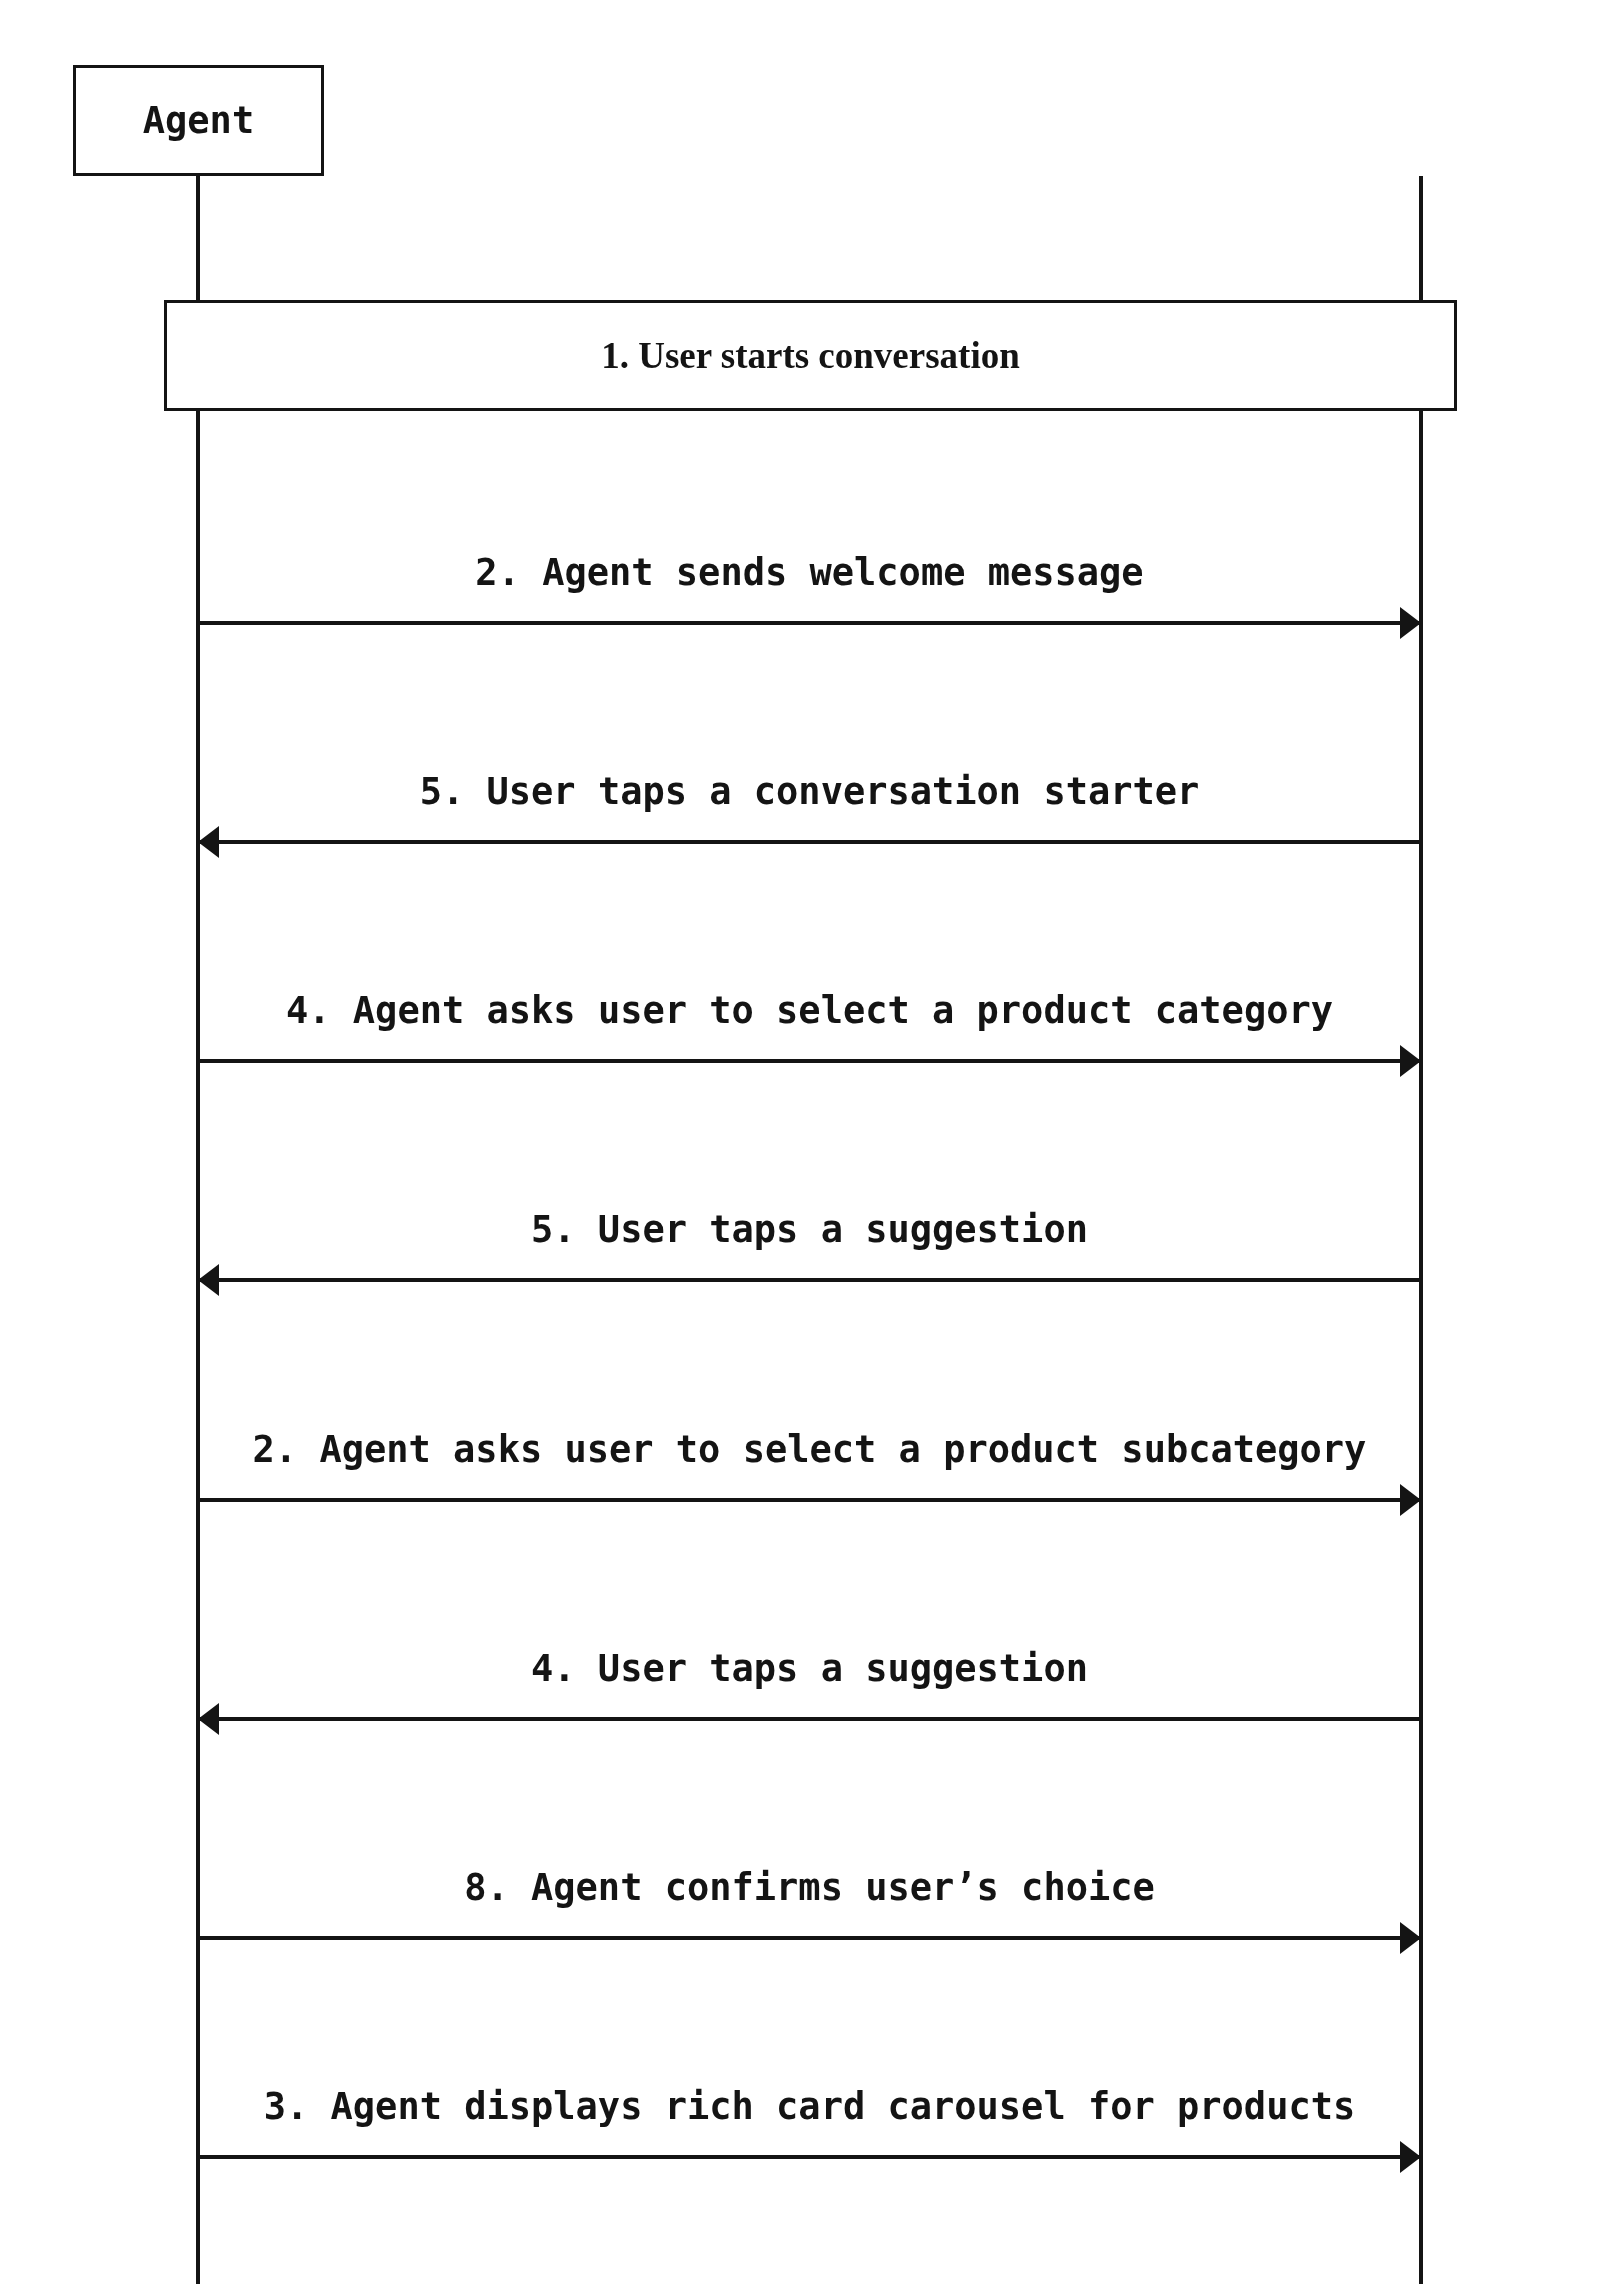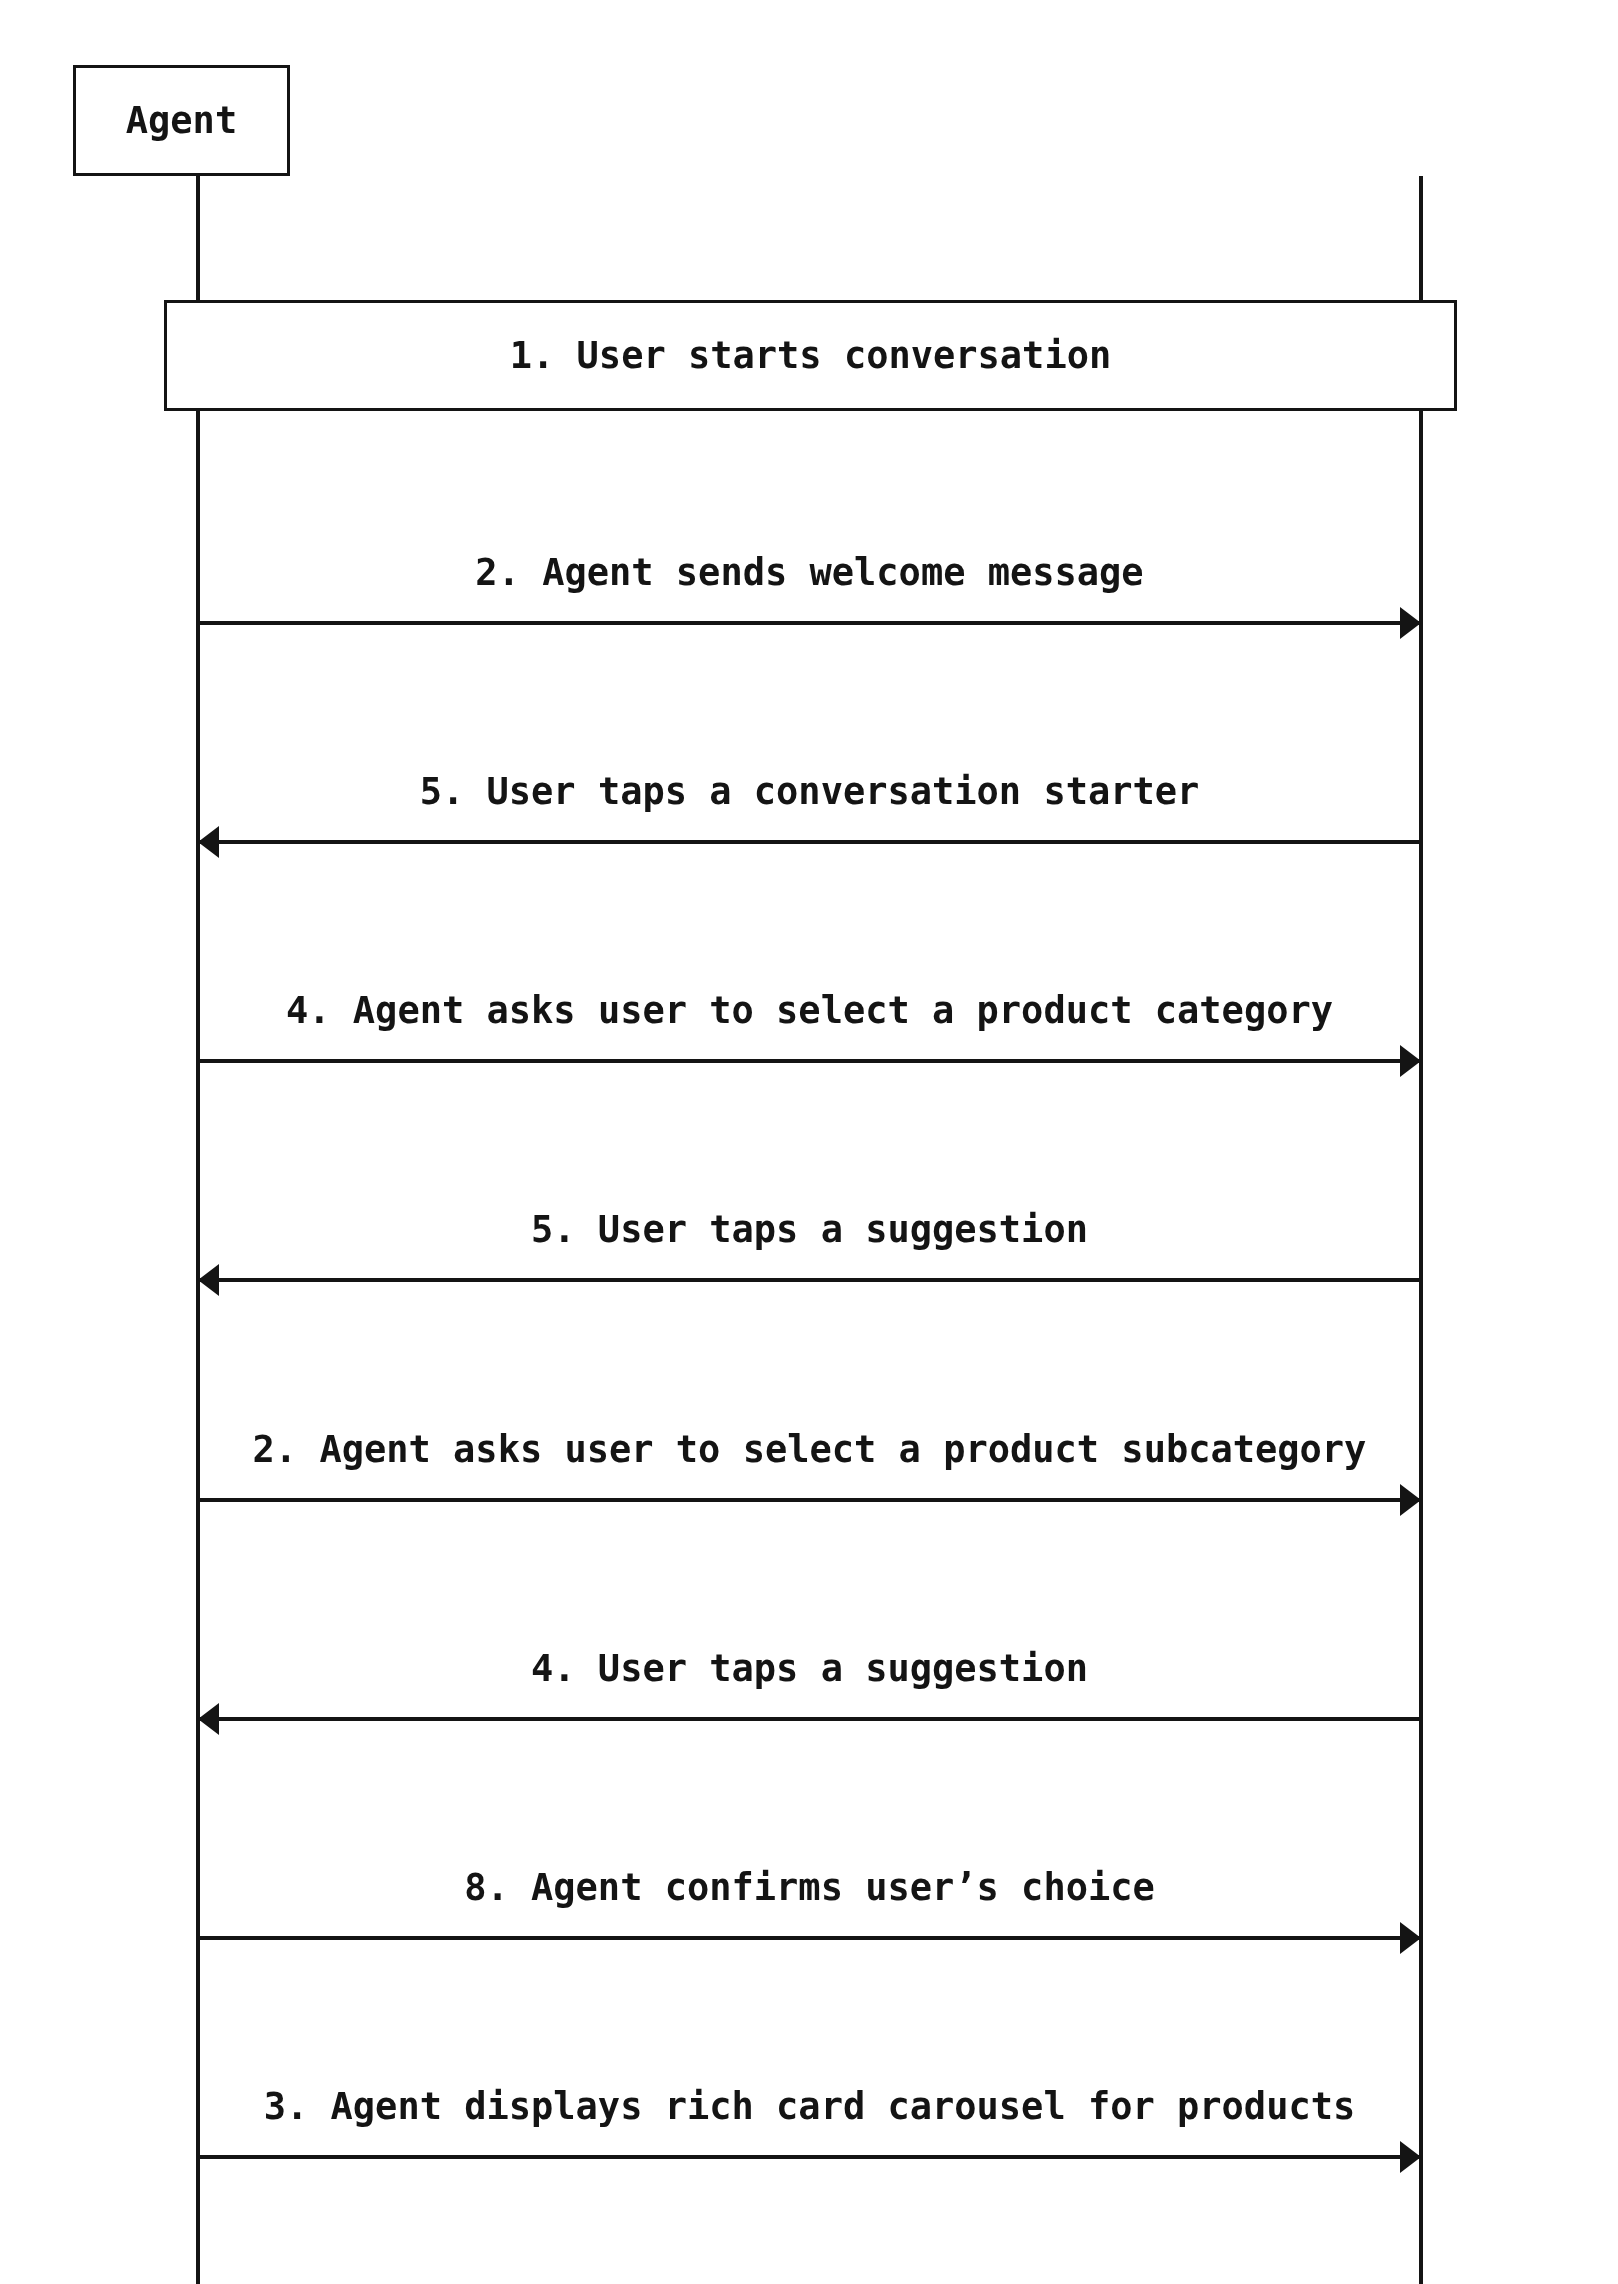--- a/index.html
+++ b/index.html
@@ -26,30 +26,30 @@
   .lifeline.agent{left:196px;}
   .lifeline.user{left:1419px;}
   
   .pbox{
     position:absolute;height:111px;
     border:3.7px solid var(--ink);background:var(--bg);
     box-sizing:border-box;
     display:flex;align-items:center;justify-content:center;
     font-size:37px;z-index:2;
   }
-  .pbox.agent{left:73px;width:217px;}
+  .pbox.agent{left:73px;width:251px;}
   .pbox.user{left:1303px;width:238px;}
   .pbox.top{top:65px;}
   
   .note{
     position:absolute;left:164px;width:1293px;top:300px;height:111px;
     border:3.7px solid var(--ink);background:var(--bg);
     box-sizing:border-box;
     display:flex;align-items:center;justify-content:center;
-    font-size:37px;z-index:2;text-align:right;
+    font-size:37px;z-index:2;text-align:right;font-family:Liberation Serif, serif;
   }
   
   .msg{display:contents;}
   .msg-label{
     position:absolute;left:var(--agent-x);width:1223px;
     text-align:center;font-size:37px;line-height:1.35;
     white-space:pre-line;
     bottom:calc(3397px - var(--y) + 25px);
   }
   .msg-line{

